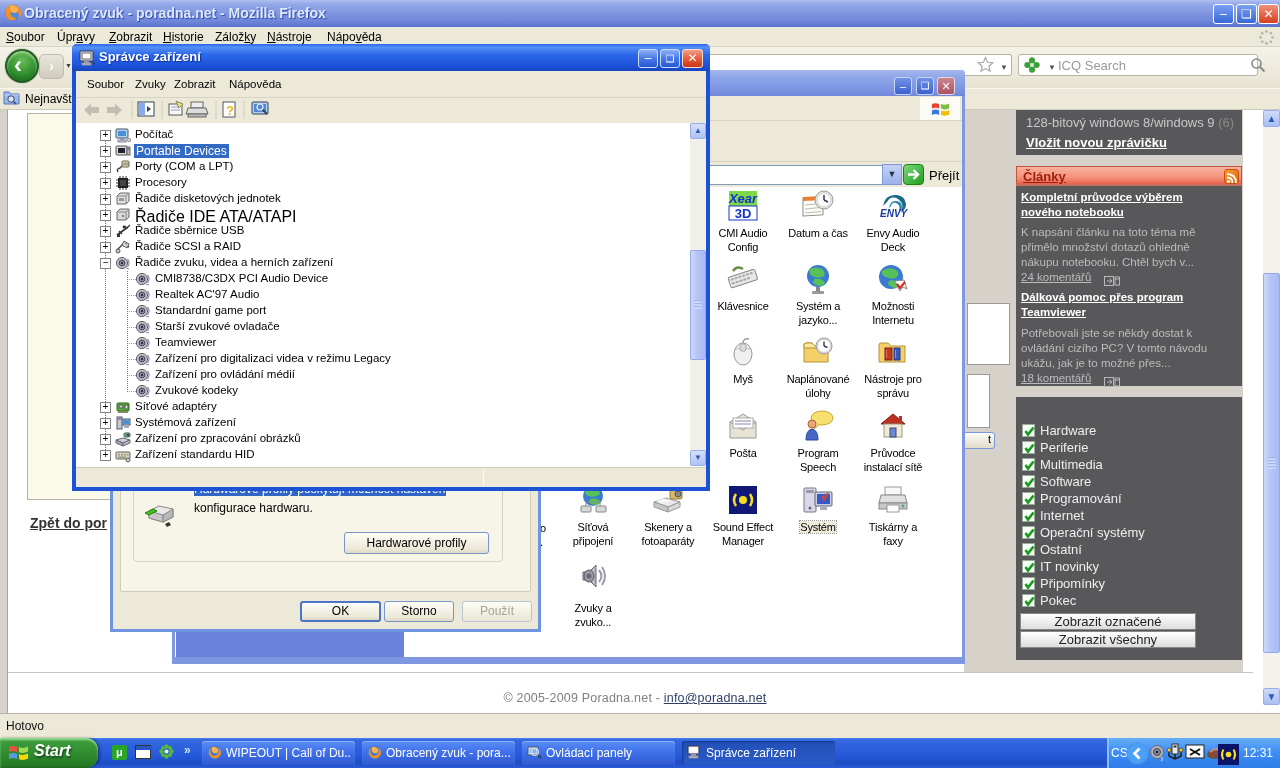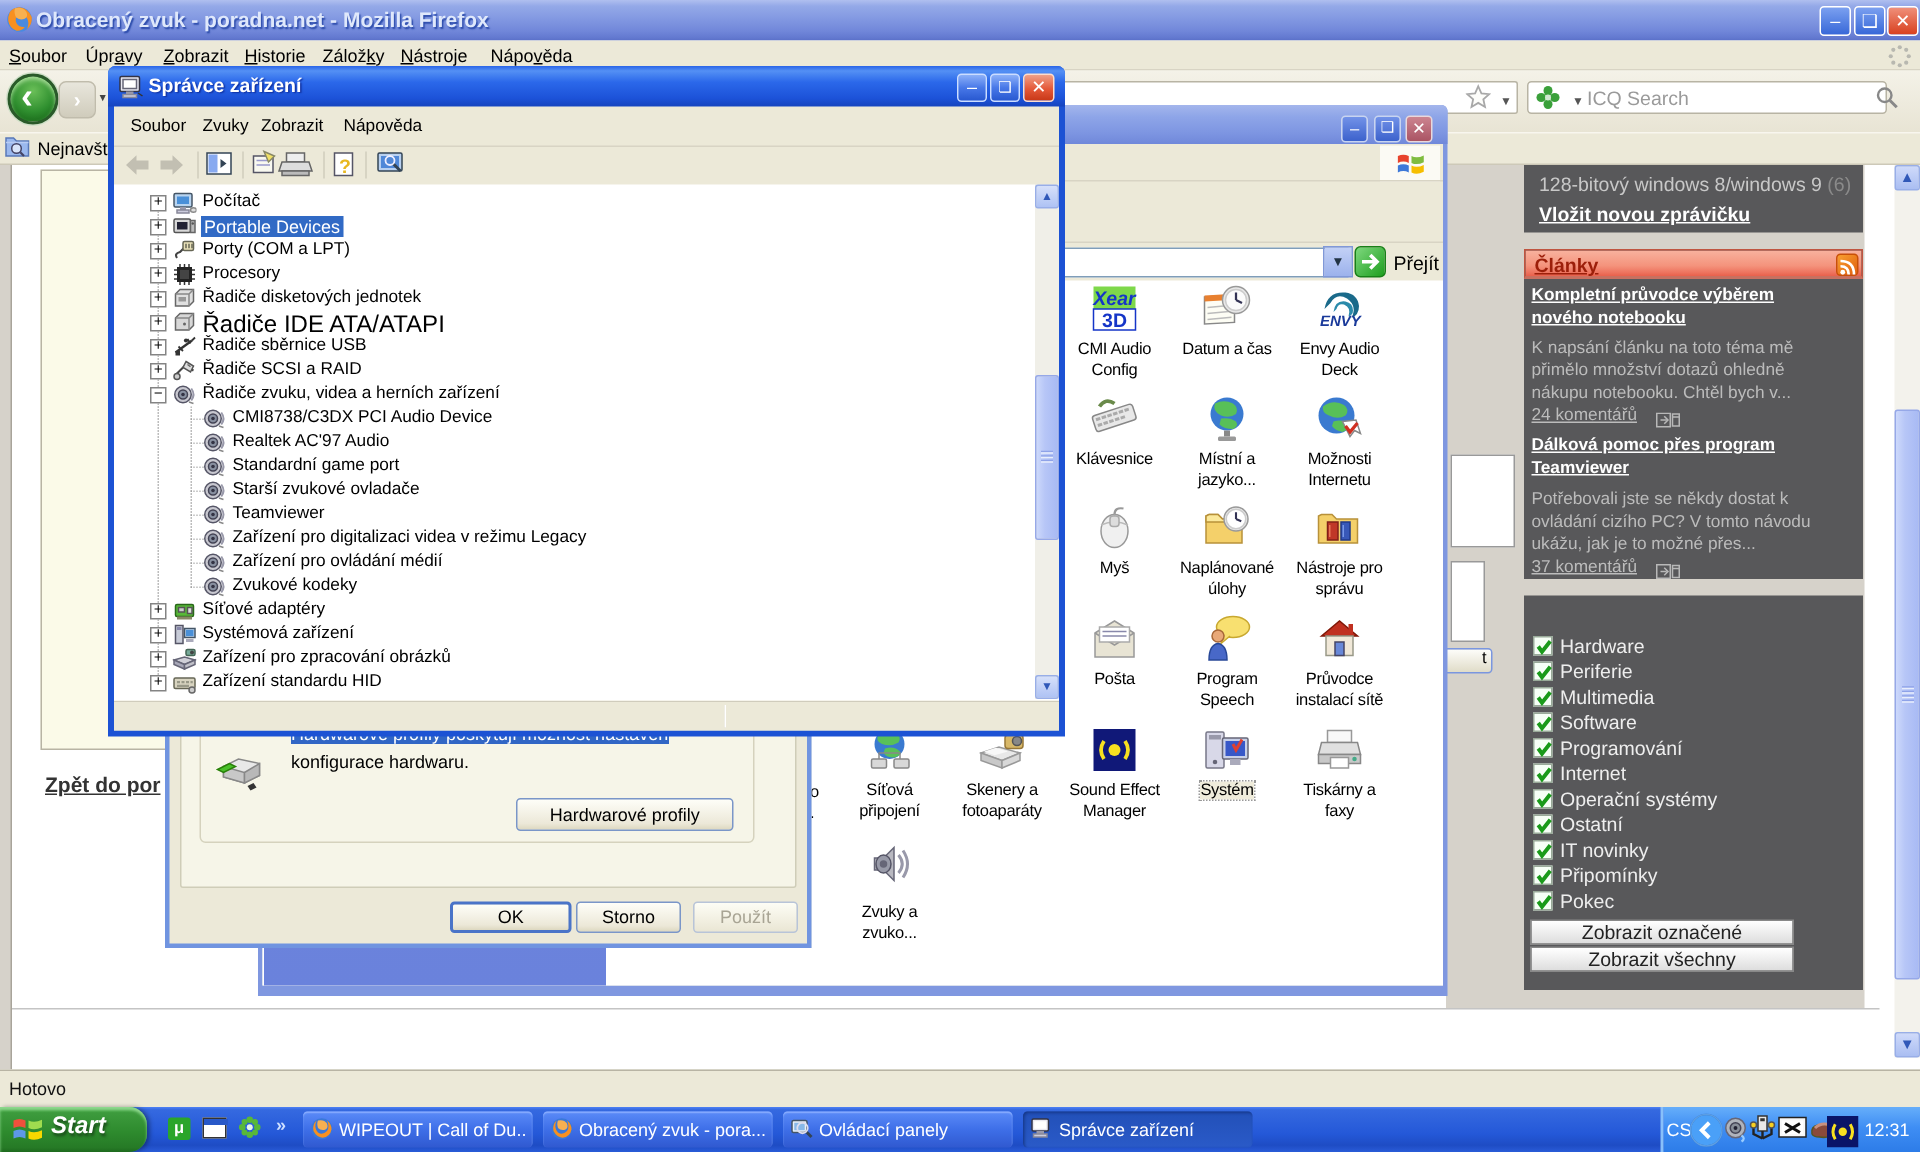--- a/index.html
+++ b/index.html
@@ -144,21 +144,21 @@
           <rect x="0.5" y="0.5" width="9" height="9" fill="none" stroke="#b8b8b8"></rect>
           <path d="M3 5 h4 M5.5 2.5 L8 5 L5.5 7.5" stroke="#b8b8b8" fill="none"></path>
           <rect x="11" y="1" width="4.5" height="8" fill="none" stroke="#b8b8b8"></rect>
           <line x1="11" y1="3" x2="15.5" y2="3" stroke="#b8b8b8"></line>
         </svg></span>
   <div class="abs whitelink" style="left:5px;top:125px">Dálková pomoc přes program</div>
   <div class="abs whitelink" style="left:5px;top:140px">Teamviewer</div>
   <div class="abs greypar" style="left:5px;top:161px">Potřebovali jste se někdy dostat k</div>
   <div class="abs greypar" style="left:5px;top:176px">ovládání cizího PC? V tomto návodu</div>
   <div class="abs greypar" style="left:5px;top:191px">ukážu, jak je to možné přes...</div>
-  <div class="abs greypar" style="left:5px;top:206px;text-decoration:underline">37 komentářů</div>
+  <div class="abs greypar" style="left:5px;top:206px;text-decoration:underline">18 komentářů</div>
       <span class="abs" style="left:88px;top:208px;width:16px;height:11px"><svg width="16" height="11" viewBox="0 0 16 11">
           <rect x="0.5" y="0.5" width="9" height="9" fill="none" stroke="#b8b8b8"></rect>
           <path d="M3 5 h4 M5.5 2.5 L8 5 L5.5 7.5" stroke="#b8b8b8" fill="none"></path>
           <rect x="11" y="1" width="4.5" height="8" fill="none" stroke="#b8b8b8"></rect>
           <line x1="11" y1="3" x2="15.5" y2="3" stroke="#b8b8b8"></line>
         </svg></span>
  </div>
 
  <div class="abs sb" style="top:287px;height:263px">
   <div class="cbrow" style="top:26px">
@@ -246,20 +246,21 @@
           <svg width="13" height="13" viewBox="0 0 13 13">
             <path d="M2.5 6 L5 9.5 L10.5 2.5" stroke="#1a9a1a" stroke-width="2.6" fill="none"></path>
           </svg>
         </span>
         <span class="cbl">Pokec</span>
       </div>
   <div class="sbbtn" style="top:216px">Zobrazit označené</div>
   <div class="sbbtn" style="top:234px">Zobrazit všechny</div>
  </div>
  <div class="abs" id="footerhr"></div>
+ <div class="abs" id="footer">© 2005-2009 Poradna.net - <span style="color:#2c3e66;text-decoration:underline">info@poradna.net</span></div>
 </div>
 
 <div class="abs" id="fxsb">
  <div class="abs sbarrow" style="top:0">▲</div>
  <div class="abs sbarrow" style="top:578px">▼</div>
  <div class="abs" id="sbthumb"><svg width="17" height="380" viewBox="0 0 17 380">
         <g stroke="#8ea2e8">
           <line x1="4" y1="184" x2="12" y2="184"></line>
           <line x1="4" y1="187" x2="12" y2="187"></line>
           <line x1="4" y1="190" x2="12" y2="190"></line>
@@ -352,21 +353,21 @@
           <path d="M6 8 Q10 2 16 6" stroke="#6a8a4a" stroke-width="2.5" fill="none"></path>
         </svg></div>
 <div class="abs" style="left:526px;top:230px;width:90px;text-align:center;font-size:11px;letter-spacing:-0.2px;color:#000">Klávesnice</div>
 <div class="abs" style="left:630px;top:193px;width:32px;height:32px"><svg width="32" height="32" viewBox="0 0 32 32">
           <circle cx="16" cy="13" r="11" fill="#3a7ad0"></circle>
           <path d="M8 6 Q14 3 20 6 Q24 9 22 13 Q18 16 12 14 Q6 11 8 6" fill="#58c058"></path>
           <path d="M12 16 Q18 15 22 18 Q24 21 20 23 Q14 23 11 20 Z" fill="#58c058"></path>
           <rect x="14" y="24" width="4" height="4" fill="#888"></rect>
           <rect x="10" y="28" width="12" height="3" rx="1" fill="#999"></rect>
         </svg></div>
-<div class="abs" style="left:601px;top:230px;width:90px;text-align:center;font-size:11px;letter-spacing:-0.2px;color:#000">Místní a</div>
+<div class="abs" style="left:601px;top:230px;width:90px;text-align:center;font-size:11px;letter-spacing:-0.2px;color:#000">Systém a</div>
 <div class="abs" style="left:601px;top:244px;width:90px;text-align:center;font-size:11px;letter-spacing:-0.2px;color:#000">jazyko...</div>
 <div class="abs" style="left:705px;top:193px;width:32px;height:32px"><svg width="32" height="32" viewBox="0 0 32 32">
           <circle cx="14" cy="14" r="12" fill="#3a7ad0"></circle>
           <path d="M5 8 Q12 3 19 7 Q23 10 20 14 Q15 17 9 14 Q4 12 5 8" fill="#58c058"></path>
           <path d="M12 18 Q18 16 22 20 Q23 23 18 25 Q13 24 11 21 Z" fill="#58c058"></path>
           <path d="M18 18 L23 28 L26 24 L30 26 L27 17 Z" fill="#fff" stroke="#888"></path>
           <path d="M20 21 L23 25 L28 19" stroke="#d03020" stroke-width="2.2" fill="none"></path>
         </svg></div>
 <div class="abs" style="left:676px;top:230px;width:90px;text-align:center;font-size:11px;letter-spacing:-0.2px;color:#000">Možnosti</div>
 <div class="abs" style="left:676px;top:244px;width:90px;text-align:center;font-size:11px;letter-spacing:-0.2px;color:#000">Internetu</div>

